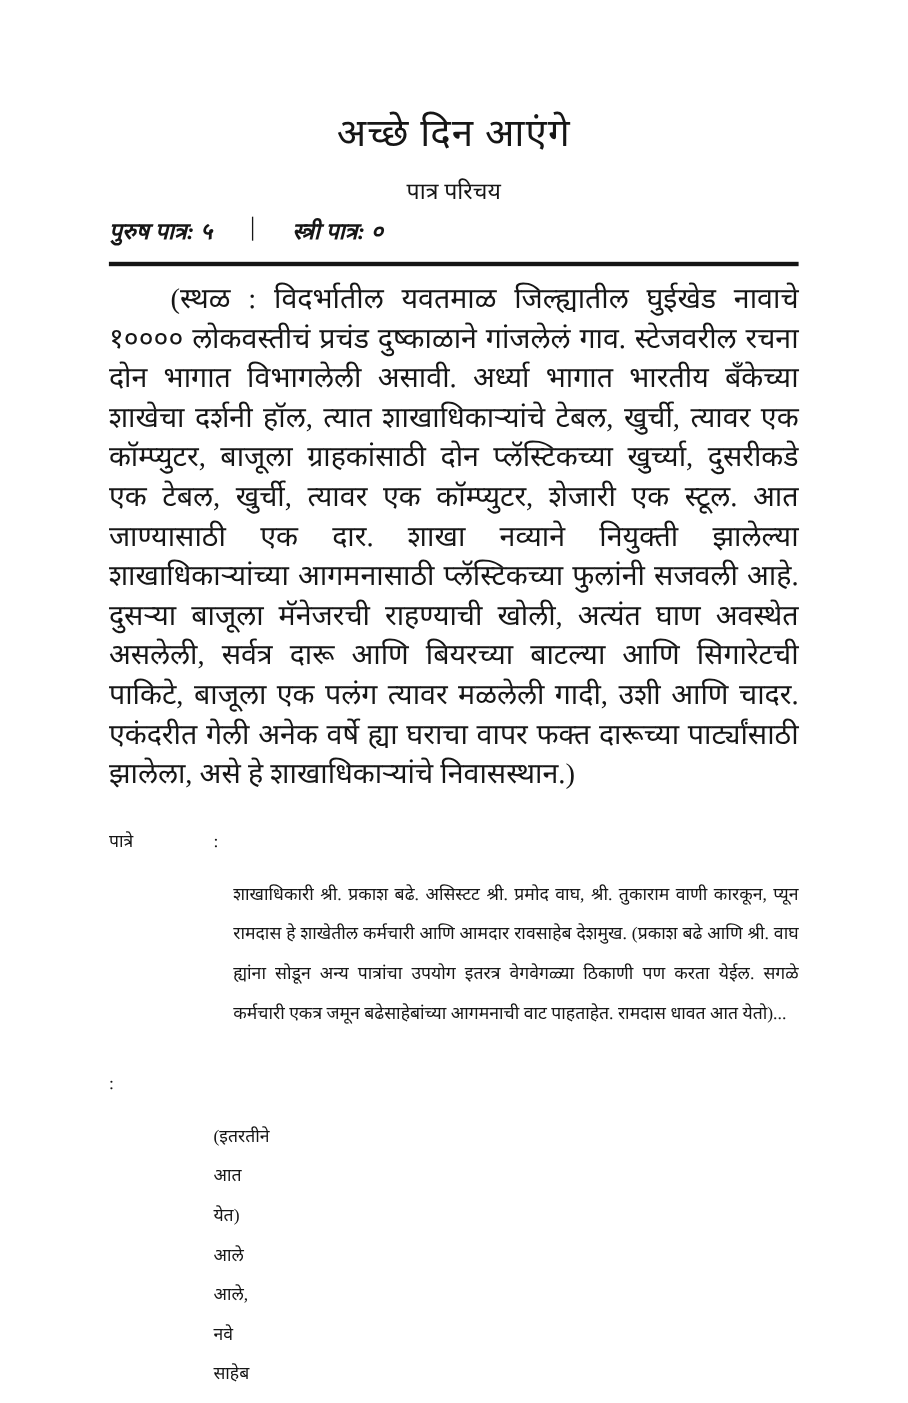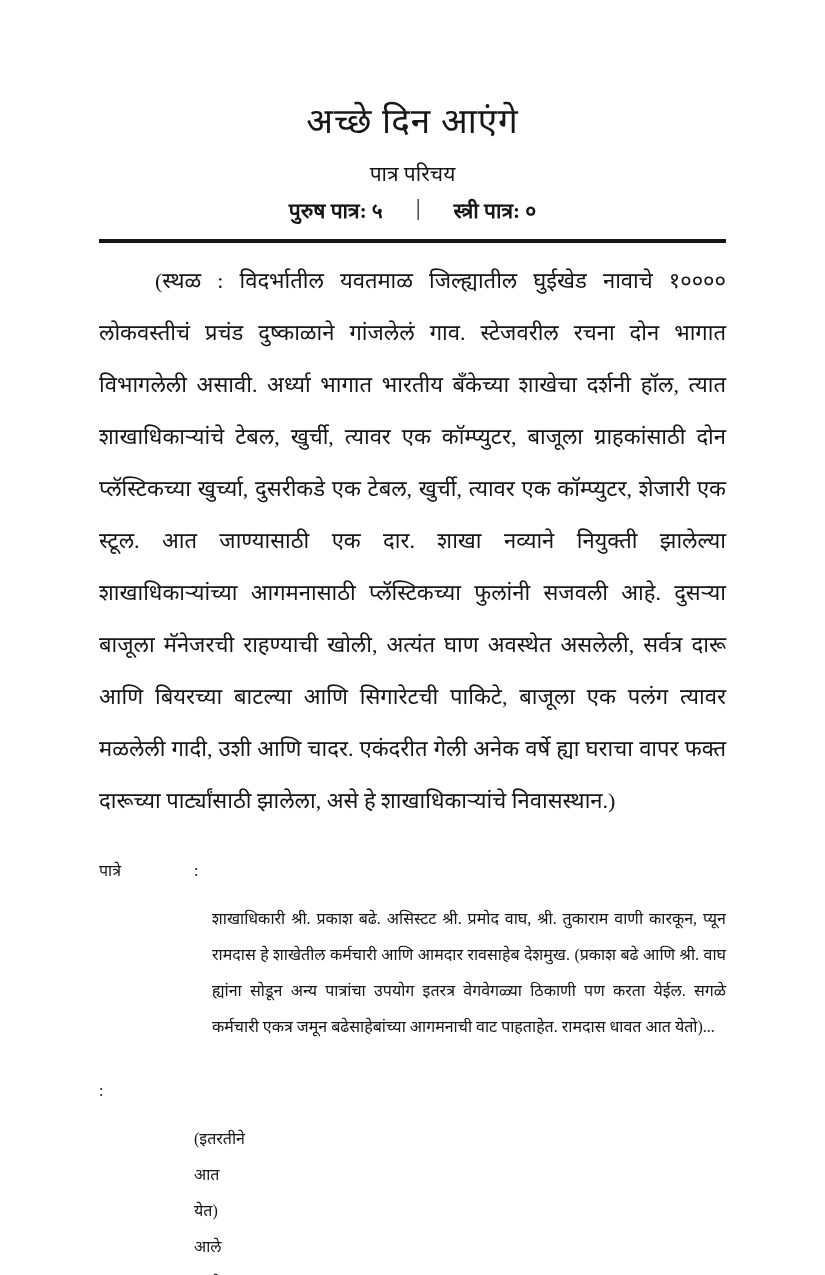--- a/index.html
+++ b/index.html
@@ -29,42 +29,43 @@
     letter-spacing: 1px;
   }
   .subtitle {
     text-align: center;
     font-size: 21px;
     font-weight: normal;
     margin-top: 16px;
     line-height: 28px;
   }
   .counts {
-    text-align: center;
+    text-align: left;
     font-size: 21px;
     font-weight: bold;
     margin-top: 8px;
     line-height: 28px;
+    font-style: italic;
   }
   .counts .vbar {
     display: inline-block;
     margin: 0 33px;
     font-weight: normal;
     font-size: 24px;
     transform: translateY(-3px);
   }
   .rule {
     border: 0;
     border-top: 4px solid #141414;
     margin: 14px 0 0 0;
   }
   .stage-direction {
     margin: 12px 0 0 0;
-    font-size: 22px;
-    line-height: 52px;
+    font-size: 26px;
+    line-height: 36px;
     text-align: justify;
     text-indent: 56px;
   }
   .dialogue-row {
     display: grid;
     grid-template-columns: 95px 18px 1fr;
     font-size: 16px;
     line-height: 36px;
   }
   .dialogue-row .speech {

